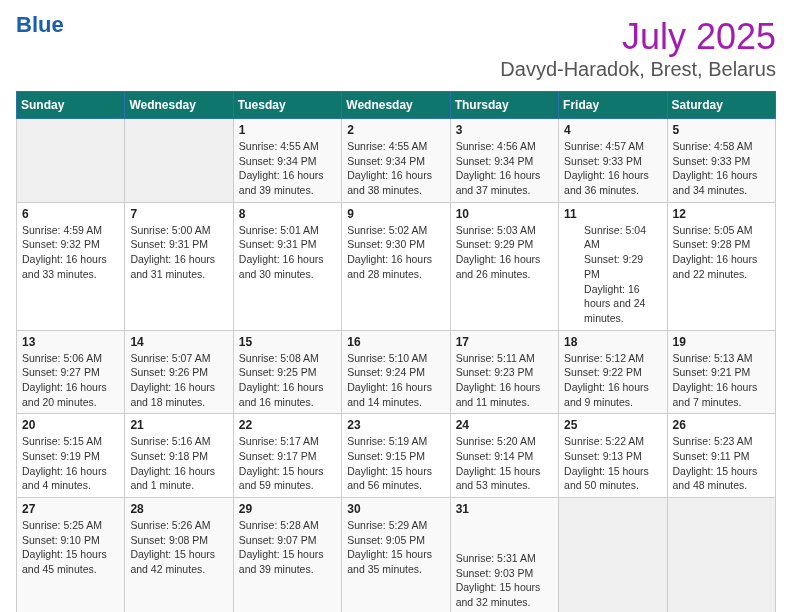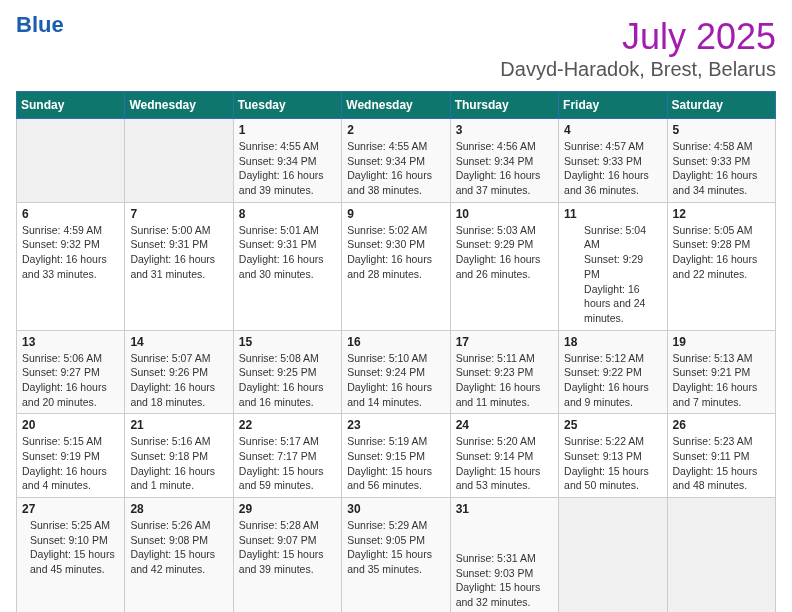--- a/index.html
+++ b/index.html
@@ -256,21 +256,21 @@
         </td>
         <td>
           <span class="day-num">21</span>
           <div class="day-info" style="white-space: pre-line;">Sunrise: 5:16 AM
 Sunset: 9:18 PM
 Daylight: 16 hours and 1 minute.</div>
         </td>
         <td>
           <span class="day-num">22</span>
           <div class="day-info" style="white-space: pre-line;">Sunrise: 5:17 AM
-Sunset: 7:17 PM
+Sunset: 9:17 PM
 Daylight: 15 hours and 59 minutes.</div>
         </td>
         <td>
           <span class="day-num">23</span>
           <div class="day-info" style="white-space: pre-line;">Sunrise: 5:19 AM
 Sunset: 9:15 PM
 Daylight: 15 hours and 56 minutes.</div>
         </td>
         <td>
           <span class="day-num">24</span>
@@ -287,21 +287,21 @@
         <td>
           <span class="day-num">26</span>
           <div class="day-info" style="white-space: pre-line;">Sunrise: 5:23 AM
 Sunset: 9:11 PM
 Daylight: 15 hours and 48 minutes.</div>
         </td>
       </tr>
       <tr>
         <td>
           <span class="day-num">27</span>
-          <div class="day-info" style="white-space: pre-line; margin-left: 8px;">Sunrise: 5:25 AM
+          <div class="day-info" style="white-space: pre-line;">Sunrise: 5:25 AM
 Sunset: 9:10 PM
 Daylight: 15 hours and 45 minutes.</div>
         </td>
         <td>
           <span class="day-num">28</span>
           <div class="day-info" style="white-space: pre-line;">Sunrise: 5:26 AM
 Sunset: 9:08 PM
 Daylight: 15 hours and 42 minutes.</div>
         </td>
         <td>

